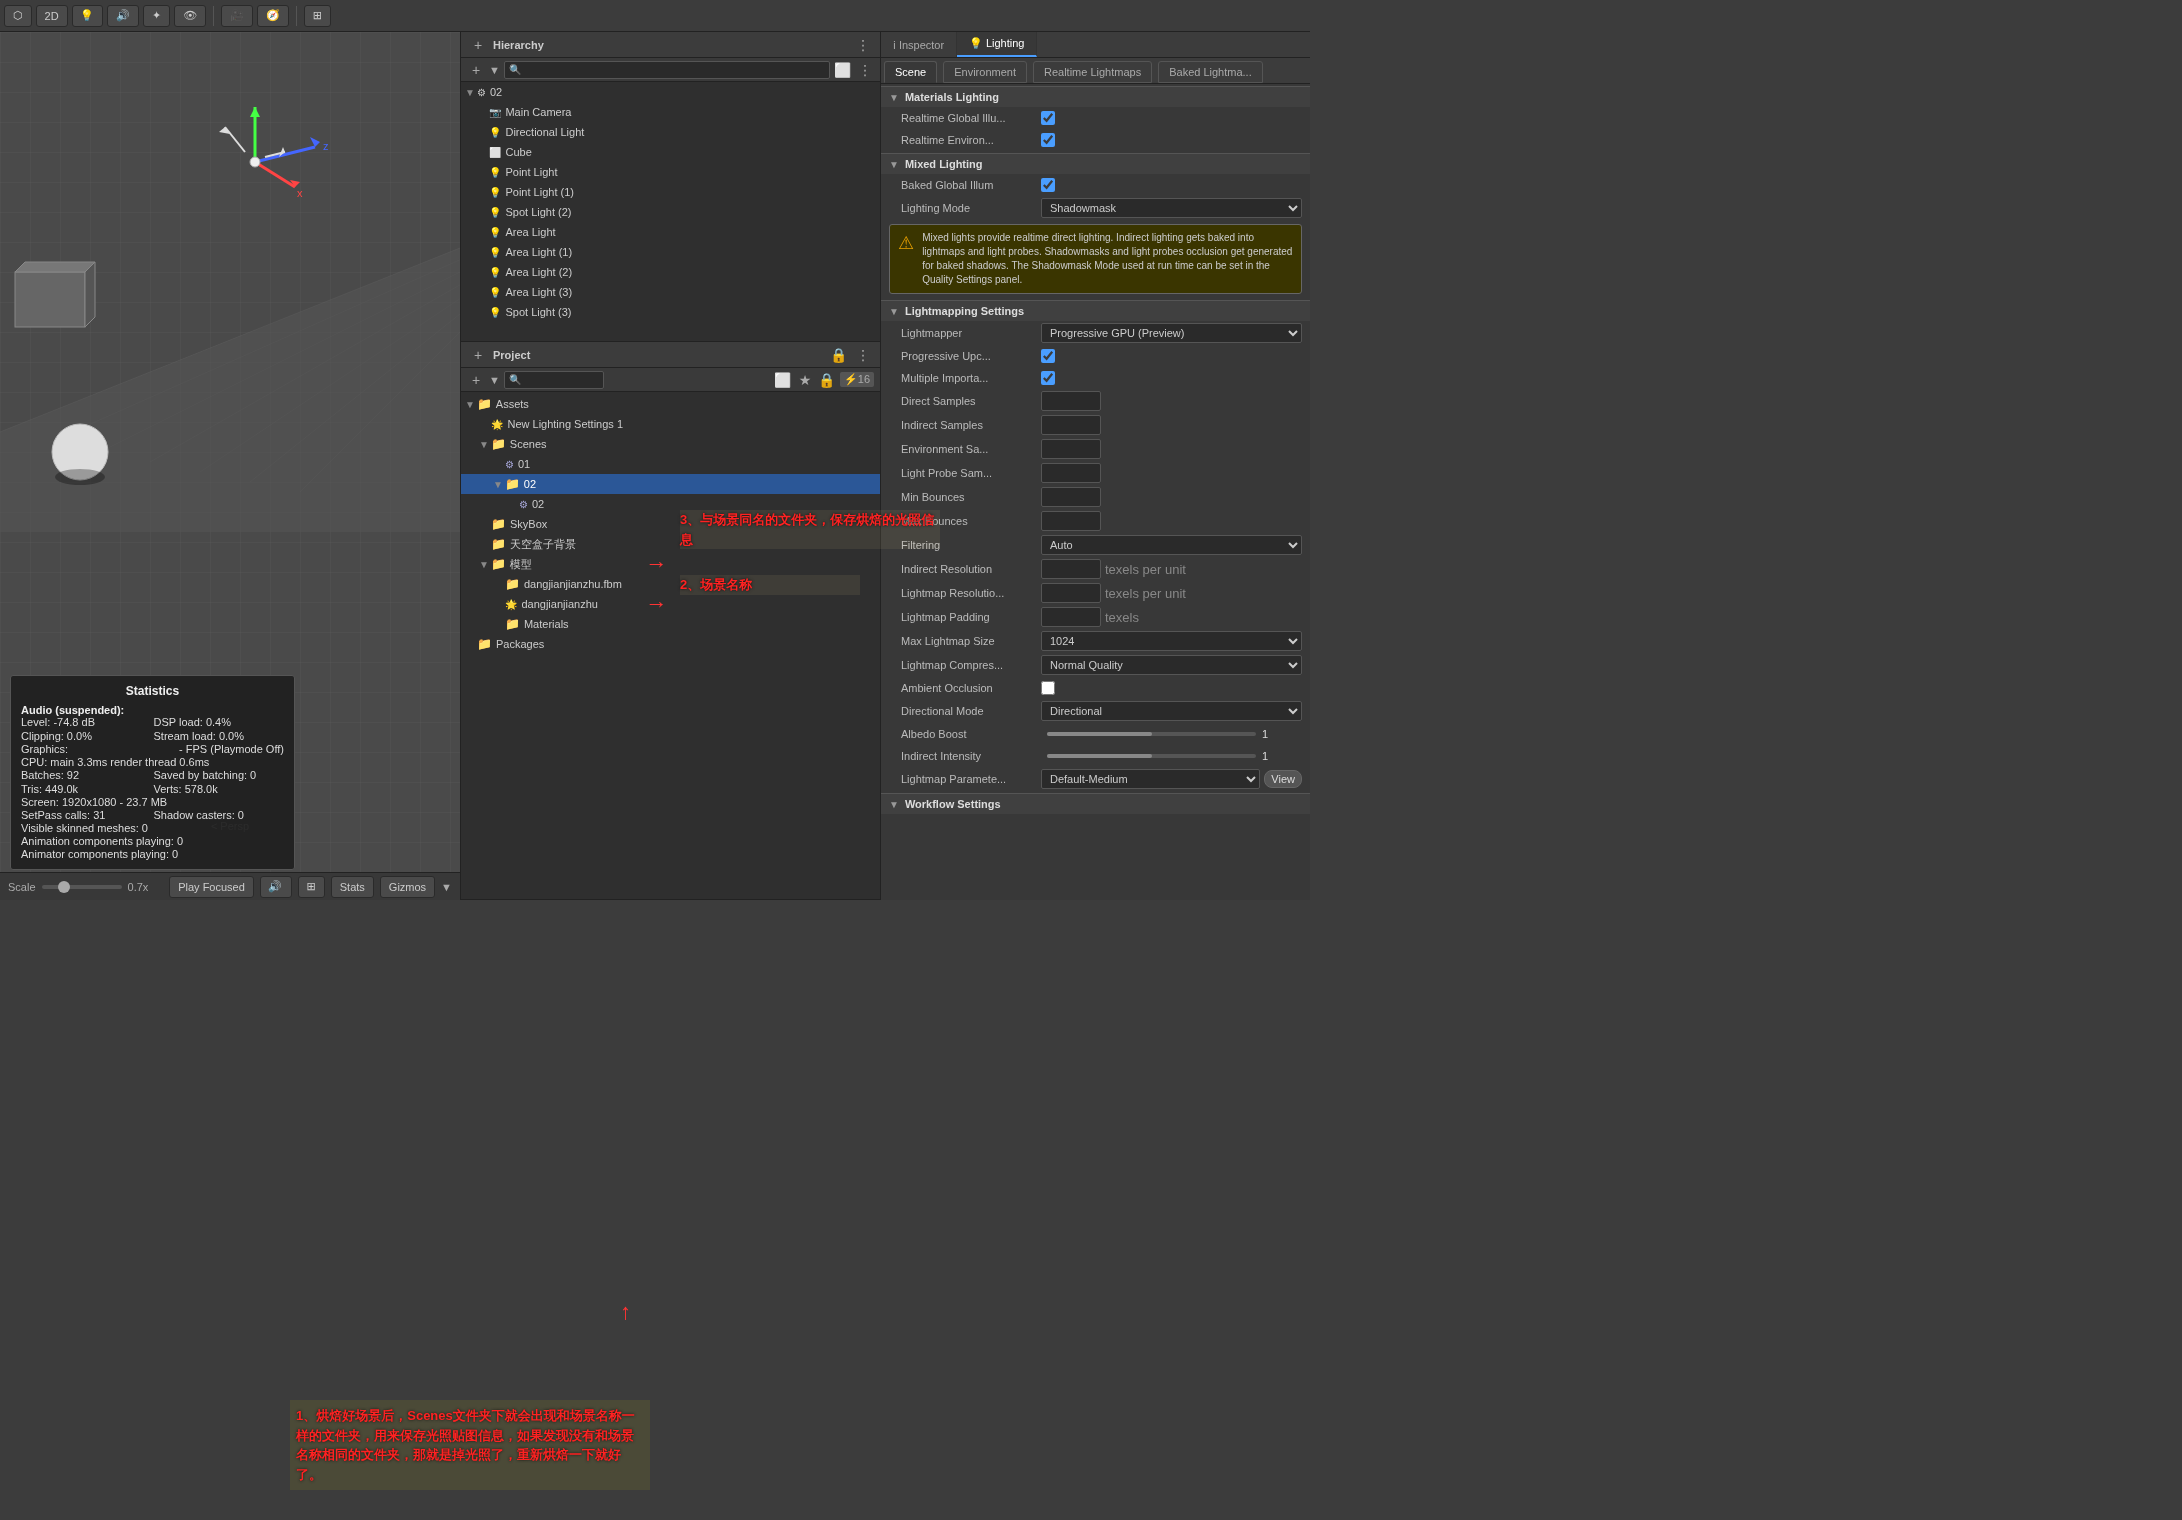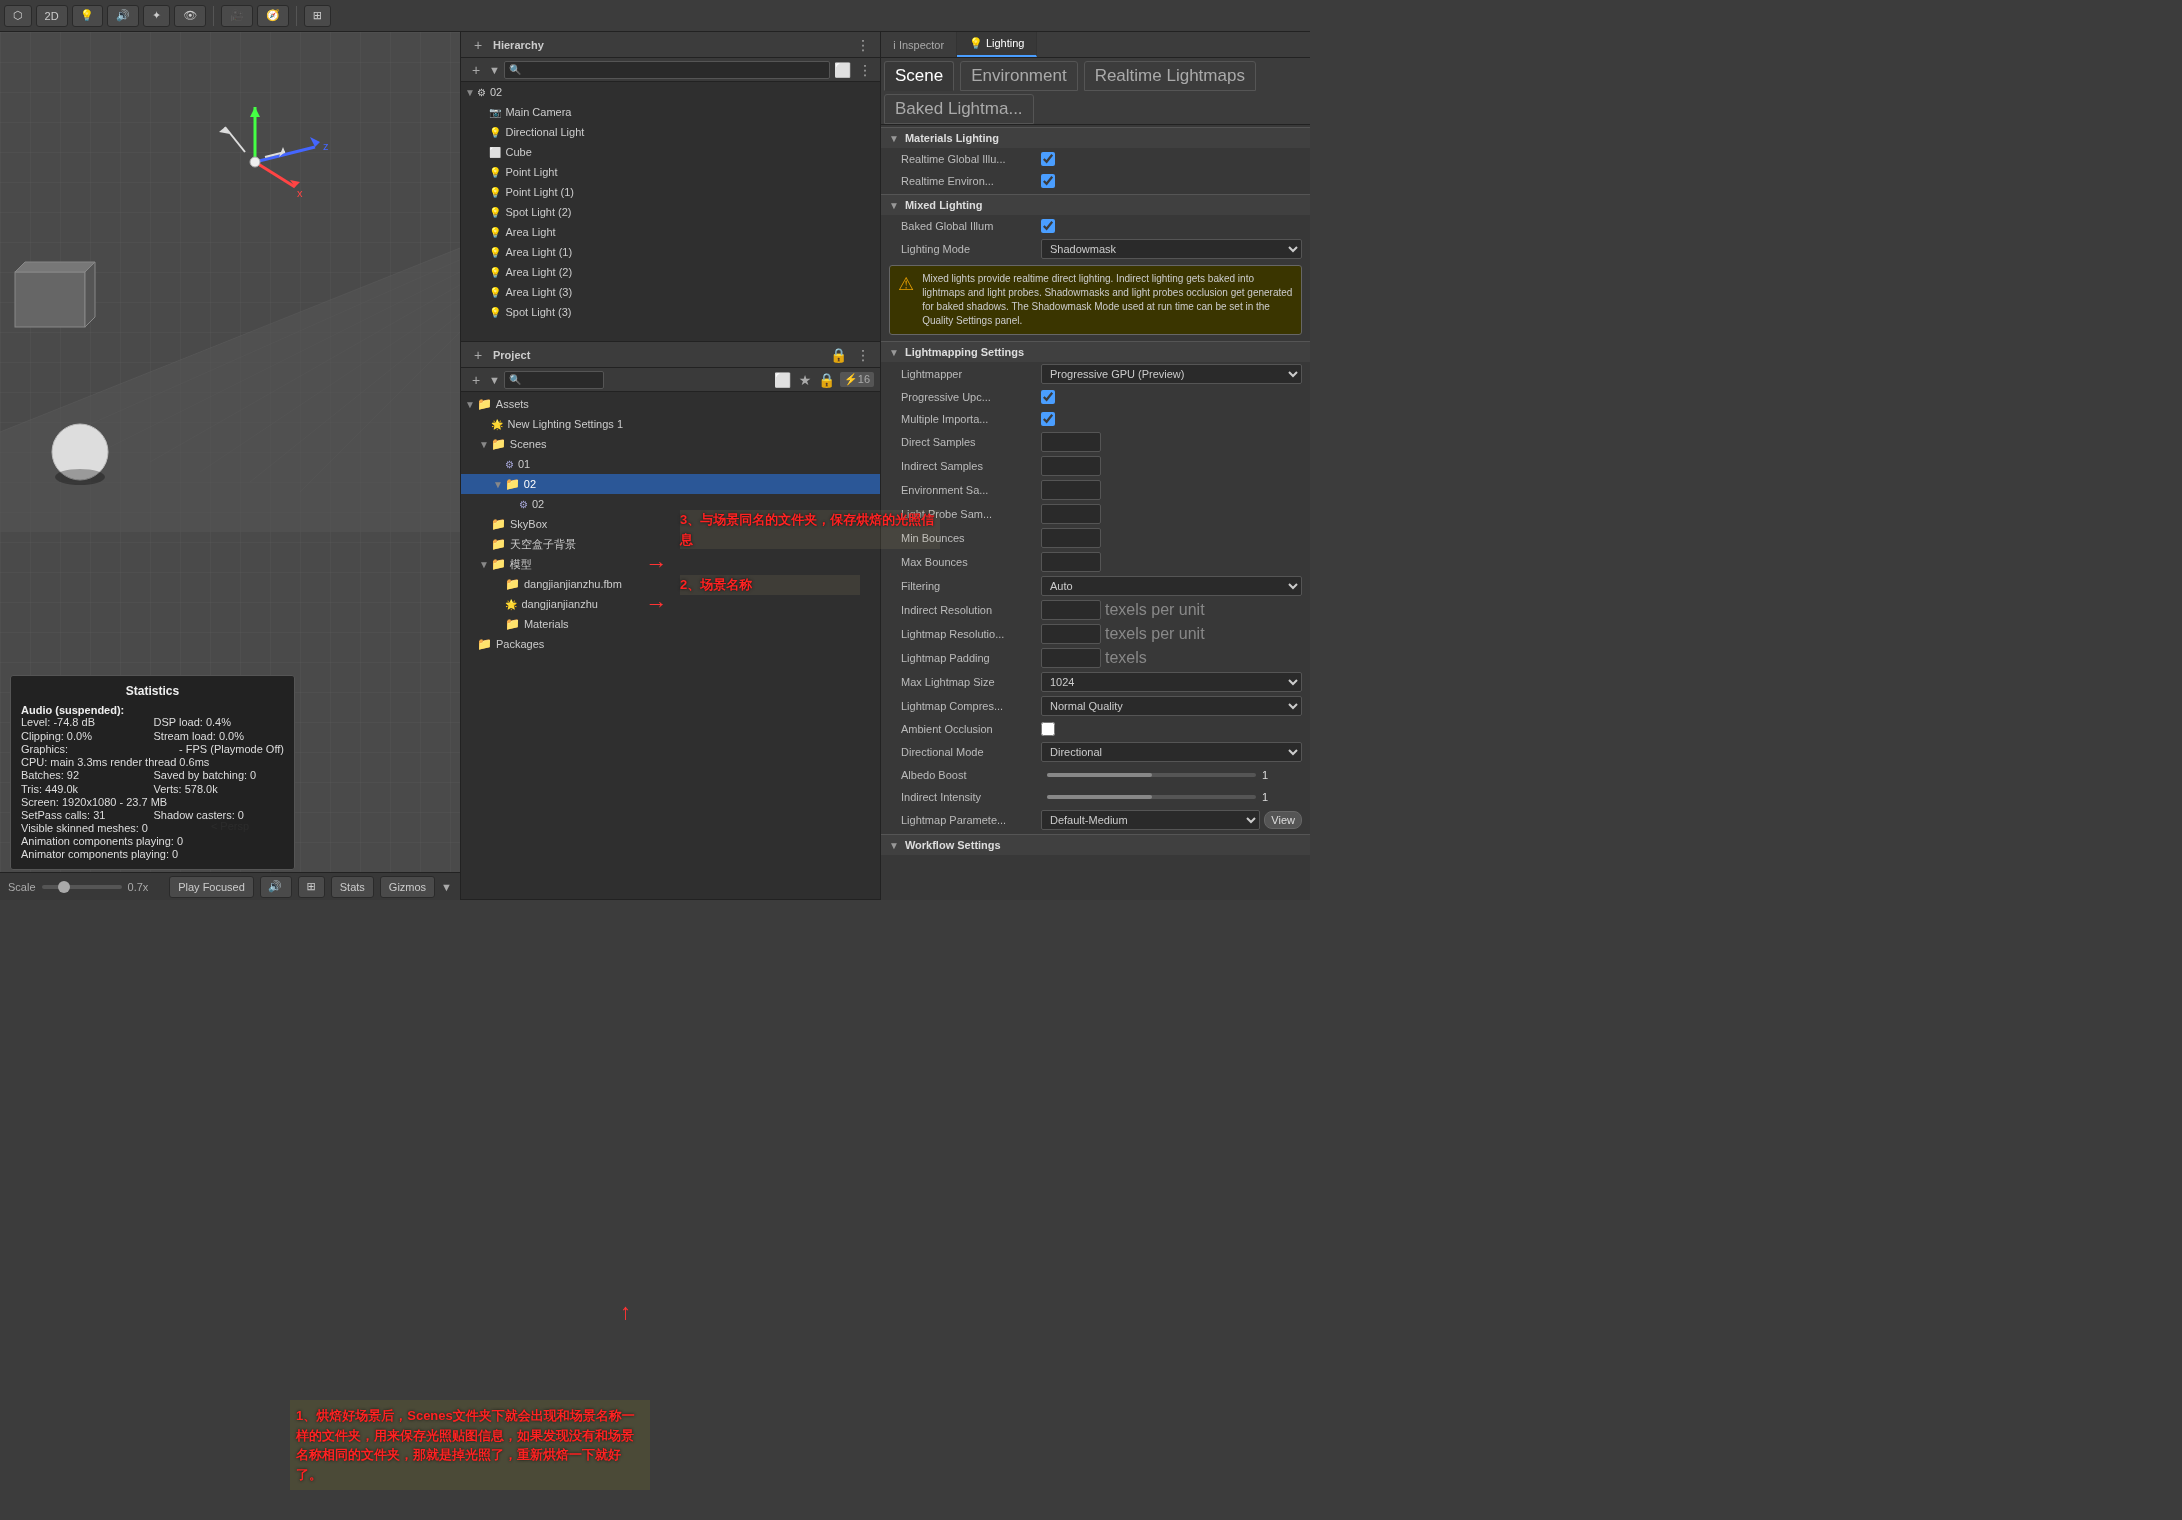--- a/index.html
+++ b/index.html
@@ -260,21 +260,21 @@
       border-bottom: 2px solid #4a9eff;
     }
     .lighting-tab-bar {
       display: flex;
       background: #3c3c3c;
       border-bottom: 1px solid #222;
       flex-wrap: wrap;
     }
     .lighting-tab {
       padding: 4px 10px;
-      font-size: 17px;
+      font-size: 11px;
       color: #aaa;
       cursor: pointer;
       border: 1px solid #555;
       margin: 3px 3px 0 3px;
       border-radius: 3px 3px 0 0;
     }
     .lighting-tab.active {
       background: #383838;
       color: #fff;
       border-bottom: 1px solid #383838;
@@ -328,21 +328,21 @@
       background: #2a2a2a;
       border: 1px solid #555;
       border-radius: 2px;
       color: #ccc;
       font-size: 11px;
       padding: 1px 4px;
       height: 20px;
       width: 60px;
     }
     .prop-units {
-      font-size: 16px;
+      font-size: 13px;
       color: #888;
       margin-left: 4px;
     }
     .prop-slider {
       flex: 1;
       height: 4px;
       background: #555;
       border-radius: 2px;
       position: relative;
       margin: 0 6px;

